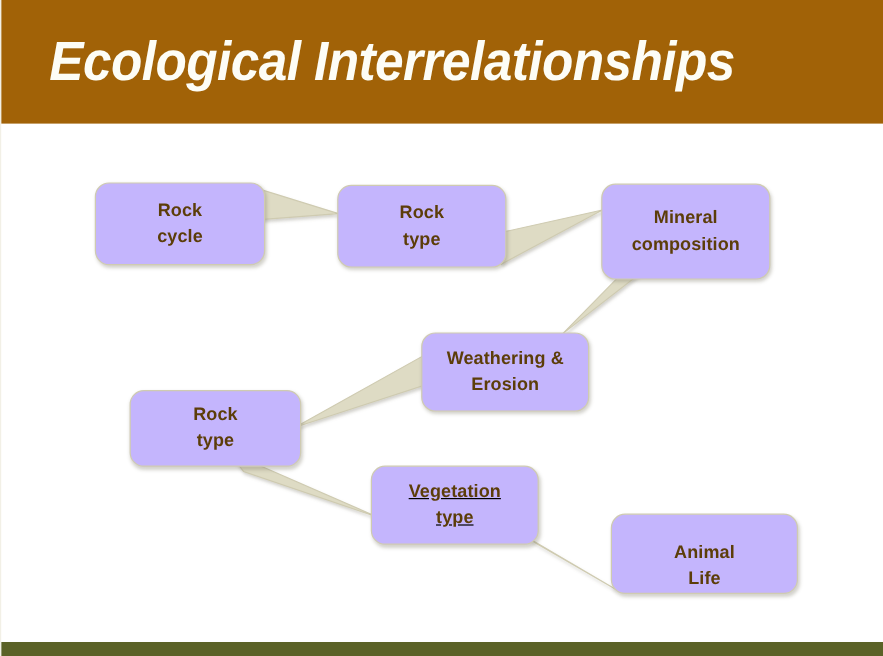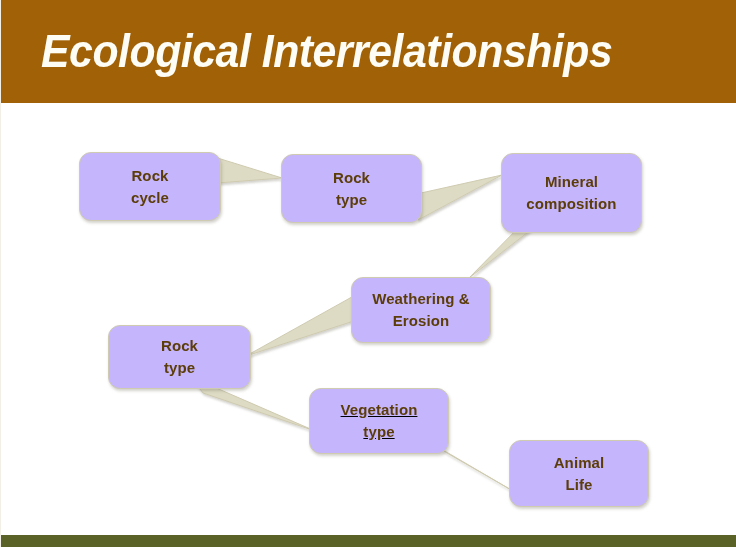--- a/index.html
+++ b/index.html
@@ -151,21 +151,21 @@
     <div class="node" style="left:107px; top:222px; width:143px; height:64px;">
       <span class="node-label">Rock
 type</span>
     </div>
 
     <div class="node" style="left:308px; top:285px; width:140px; height:66px;text-decoration:underline;">
       <span class="node-label">Vegetation
 type</span>
     </div>
 
-    <div class="node" style="left:508px; top:337px; width:140px; height:67px;">
+    <div class="node" style="left:508px; top:325px; width:156px; height:67px;align-items:flex-end;">
       <span class="node-label">Animal
 Life</span>
     </div>
 
   </div>
 
   <div id="footer-band"></div>
 
 </div>
 

